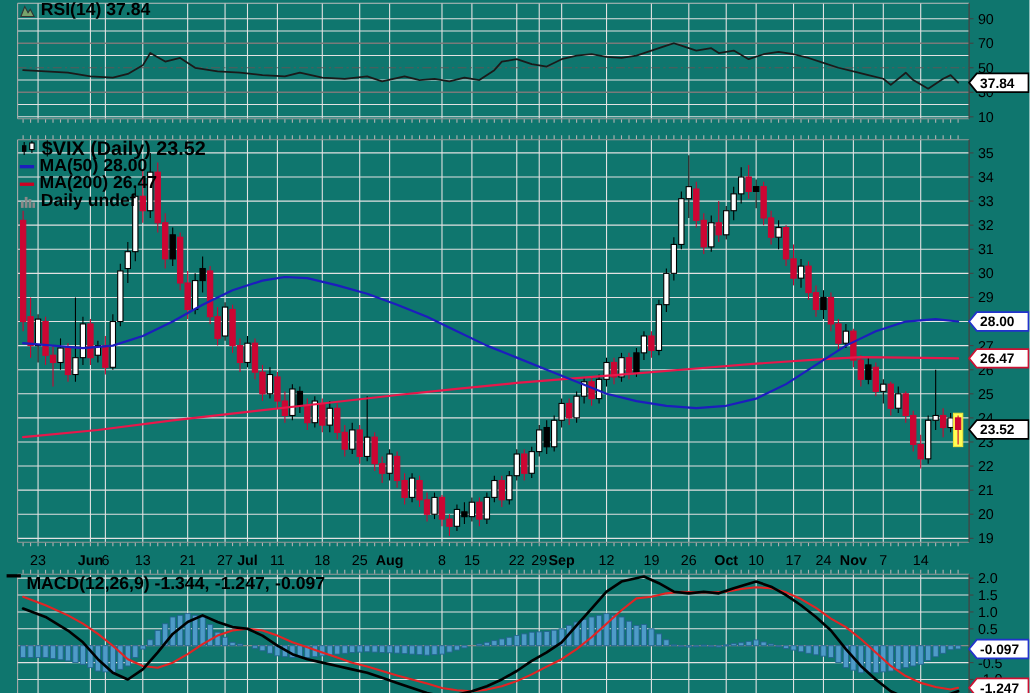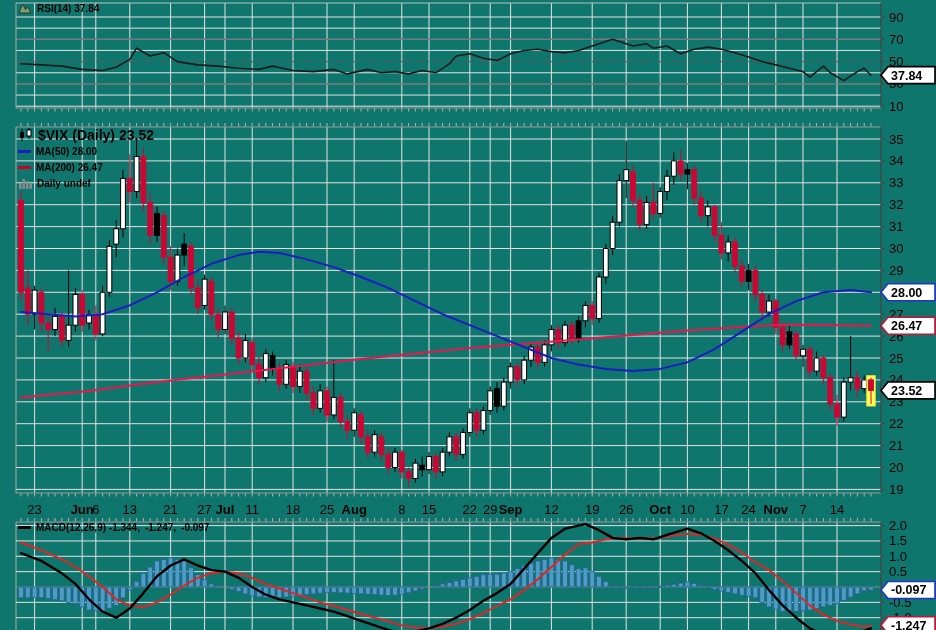--- a/index.html
+++ b/index.html
@@ -1,25 +1,25 @@
 <!DOCTYPE html>
 <html><head>
 <meta charset="utf-8">
 <style>
   html,body{margin:0;padding:0;background:#fff;}
   .stage{position:relative;width:936px;height:630px;background:#0f766e;overflow:hidden;
          font-family:"Liberation Sans",sans-serif;}
   #chart{position:absolute;left:0;top:0;}
   .legend{position:absolute;z-index:5;white-space:nowrap;}
   .legend .row{display:flex;align-items:center;gap:5px;height:16px;}
-  .legend span{font-size:10px;font-weight:bold;color:#000;}
+  .legend span{font-size:16px;font-weight:bold;color:#000;}
   .rsi-legend{left:18px;top:1px;display:flex;align-items:center;gap:5px;}
   .main-legend{left:18px;top:127px;}
-  .main-legend .title{font-size:14px;}
-  .macd-legend{left:18px;top:522px;display:flex;align-items:center;gap:5px;}
+  .main-legend .title{font-size:18px;}
+  .macd-legend{left:6px;top:522px;display:flex;align-items:flex-start;gap:5px;}
   .dash{display:inline-block;width:13px;height:3px;}
   .c-ma50{color:#1313b4;}
   .c-ma200{color:#cc0022;}
   .c-muted{color:#848484;}
   .c-signal{color:#e32424;}
   .c-hist{color:#3d9bd1;}
 </style>
 </head>
 <body>
 

